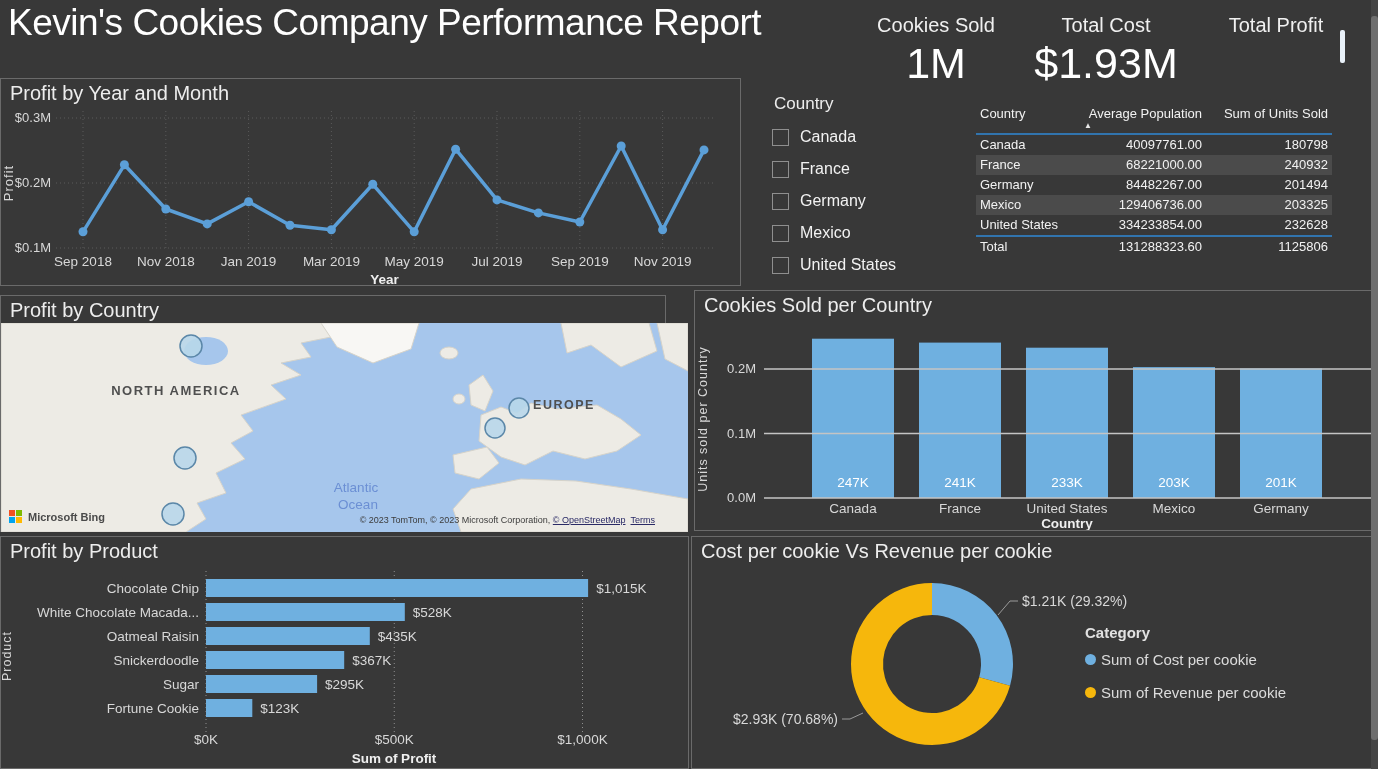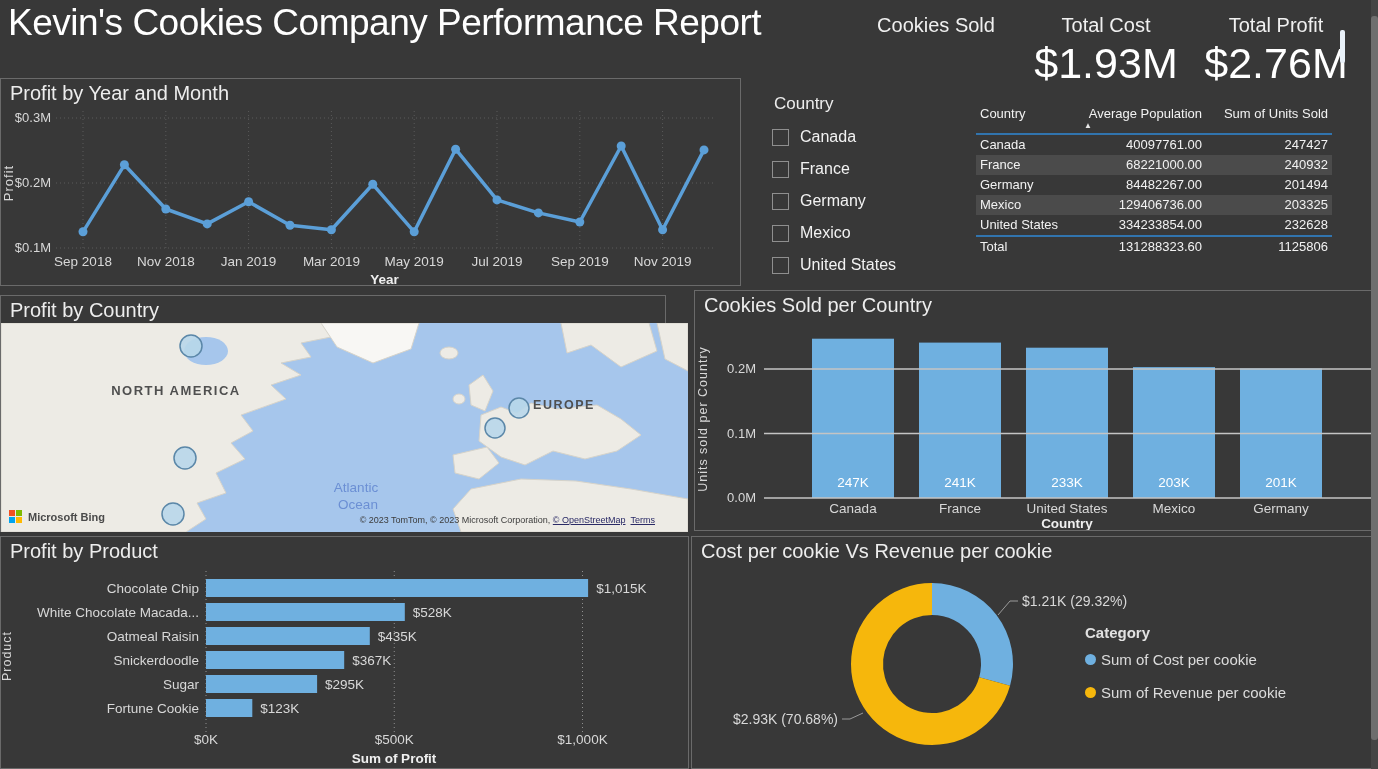--- a/index.html
+++ b/index.html
@@ -53,28 +53,28 @@
   #v-scroll-thumb{left:0;top:16px;width:7px;height:724px;background:#6e6e6e;border-radius:3px;}
   #card-scroll-thumb{left:1340px;top:30px;width:5px;height:33px;background:#e9f1f9;border-radius:2px;}
 </style>
 </head>
 <body>
 
 <div class="abs" id="page-title">Kevin's Cookies Company Performance Report</div>
 <div class="abs" id="kpis" style="left:851px;top:14px;display:flex;">
     <div class="kpi">
       <div class="kpi-label">Cookies Sold</div>
+      <div class="kpi-value">1M</div>
     </div>
     <div class="kpi">
       <div class="kpi-label">Total Cost</div>
       <div class="kpi-value">$1.93M</div>
     </div>
     <div class="kpi">
       <div class="kpi-label">Total Profit</div>
-      <div class="kpi-value">$2.76M</div>
     </div>
   </div>
 <div class="abs" id="card-scroll-thumb"></div>
 
 <div class="panel bordered" id="panel-line" style="left:0;top:78px;width:741px;height:208px;">
   <div class="panel-title">Profit by Year and Month</div>
   <svg id="line-svg" width="739" height="206" viewBox="0 0 739 206">
       <line x1="55" y1="169" x2="712" y2="169" stroke="#5a5a5a" stroke-dasharray="1 3"></line>
       <line x1="55" y1="104" x2="712" y2="104" stroke="#5a5a5a" stroke-dasharray="1 3"></line>
       <line x1="55" y1="39" x2="712" y2="39" stroke="#5a5a5a" stroke-dasharray="1 3"></line>
@@ -156,21 +156,21 @@
         <tr id="table-head-row">
           <th>Country</th>
           <th class="num">Average Population</th>
           <th class="num">Sum of Units Sold</th>
         </tr>
       </thead>
     <tbody id="table-body">
         <tr>
           <td>Canada</td>
           <td class="num">40097761.00</td>
-          <td class="num">247427</td>
+          <td class="num">180798</td>
         </tr>
         <tr class="alt">
           <td>France</td>
           <td class="num">68221000.00</td>
           <td class="num">240932</td>
         </tr>
         <tr>
           <td>Germany</td>
           <td class="num">84482267.00</td>
           <td class="num">201494</td>

